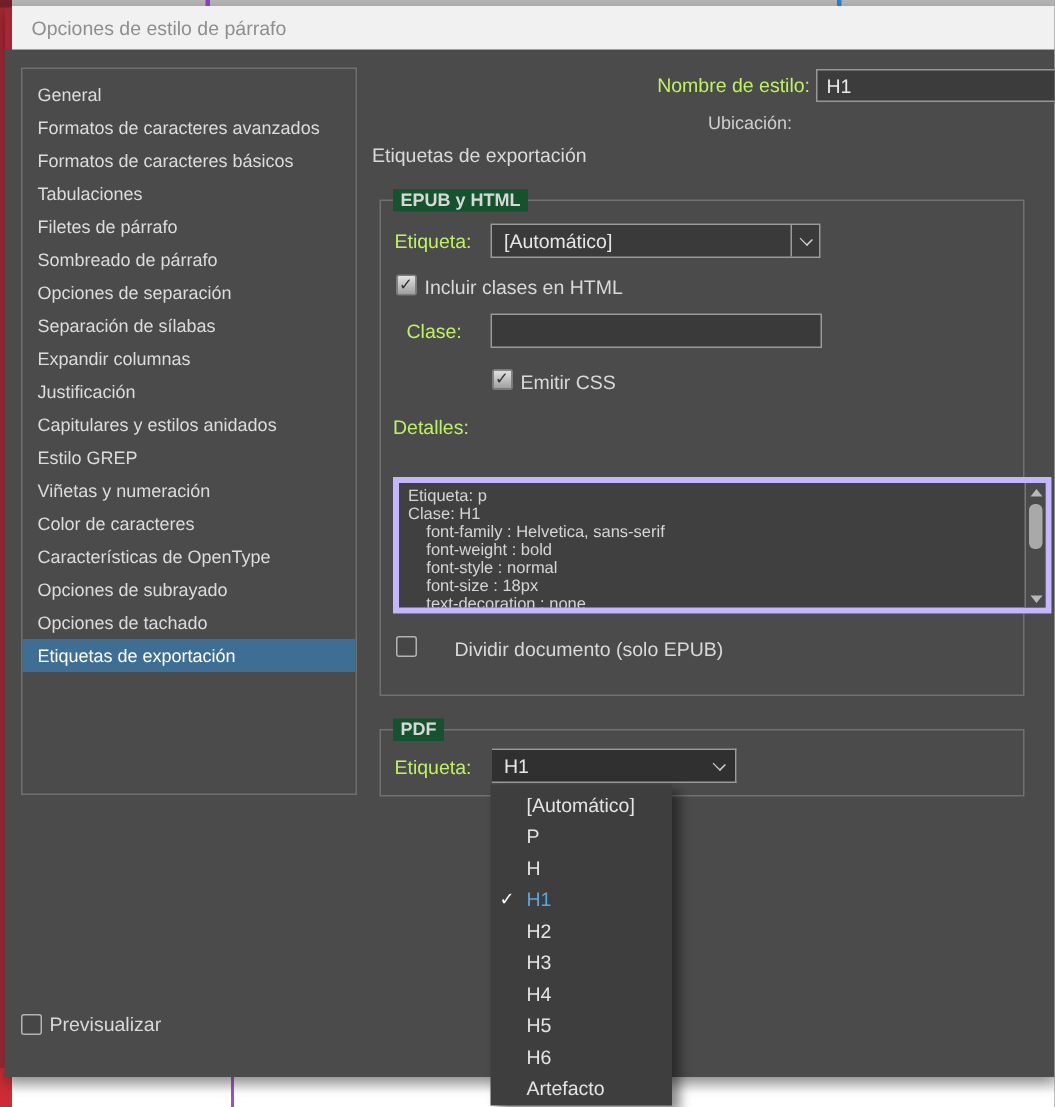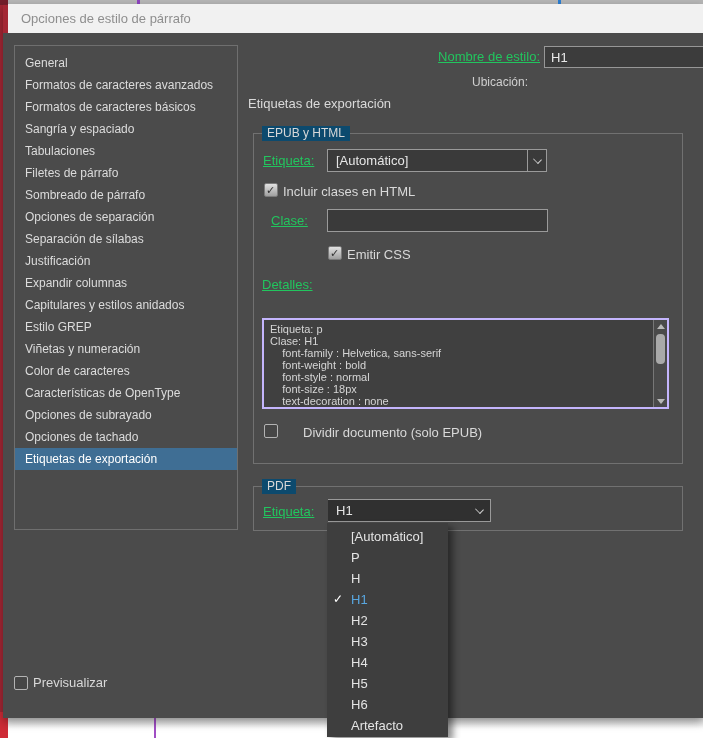--- a/index.html
+++ b/index.html
@@ -30,35 +30,35 @@
   .dialog-body { position:absolute; left:0; top:29px; width:700px; height:685px; background:#4b4b4b; }
 
   
   .sidebar { position:absolute; left:11px; top:12px; width:224px; height:485px;
     border:1px solid #6f6f6f; padding-top:6px; }
   .side-item { height:22px; line-height:22px; padding-left:10px; font-size:12px;
     color:#dcdcdc; white-space:nowrap; cursor:default; }
   .side-item.selected { background:#3f6e94; color:#ffffff; }
 
   
-  .lbl { color:#22c55e; font-size:13px; white-space:nowrap;text-decoration:underline; }
+  .lbl { color:#bef264; font-size:13px; white-space:nowrap; }
   .style-name-label { position:absolute; left:370px; top:16px; width:167px; text-align:right; }
   .style-name-input { position:absolute; left:541px; top:13px; width:161px; height:22px;
     background:#3c3c3c; border:1px solid #979797; color:#e9e9e9; font-size:13px;
     padding:0 6px; font-family:"Liberation Sans", sans-serif; outline:none; }
   .location-label { position:absolute; left:370px; top:42px; width:155px; text-align:right;
     font-size:12px; color:#cfcfcf; }
   .section-title { position:absolute; left:245px; top:63px; font-size:13px; color:#dadada; }
 
   
   .groupbox { position:absolute; border:1px solid #717171; }
   .groupbox-epub { left:250px; top:100px; width:430px; height:331px; }
   .groupbox-pdf { left:250px; top:453px; width:430px; height:45px;text-align:center; }
-  .legend { position:absolute; top:-8px; left:8px; background:#0c4a6e; padding:0 5px;
-    font-size:12px; color:#d8d8d8; line-height:15px; }
+  .legend { position:absolute; top:-8px; left:8px; background:#14532d; padding:0 5px;
+    font-size:12px; color:#d8d8d8; line-height:15px;font-weight:bold; }
 
   
   .dropdown { position:absolute; background:#3a3a3a; border:1px solid #9a9a9a;
     color:#e6e6e6; font-size:13px; cursor:default; }
   .dd-text { position:absolute; left:8px; top:0; line-height:21px; }
   .dd-arrow-cell { position:absolute; right:0; top:0; width:19px; height:100%;
     border-left:1px solid #9a9a9a; }
   .chev { position:absolute; left:6px; top:6px; width:7px; height:7px;
     border-right:1px solid #cfcfcf; border-bottom:1px solid #cfcfcf;
     transform:rotate(45deg) scale(1,0.8); }
@@ -74,22 +74,22 @@
   .checkbox { position:absolute; width:14px; height:14px; border-radius:2px; cursor:default; }
   .checkbox.checked { background:linear-gradient(#e2e2e2,#9f9f9f); border:1px solid #7c7c7c; }
   .checkbox.checked .check-glyph { position:absolute; left:1px; top:-1px; font-size:11px;
     color:#333333; line-height:14px; }
   .checkbox.unchecked { background:#464646; border:1px solid #b3b3b3; }
 
   .cb-label { position:absolute; font-size:13px; color:#d9d9d9; white-space:nowrap; }
 
   
   .details-label { position:absolute; left:8px; top:143px; }
-  .details-box { position:absolute; left:8px; top:184px; width:407px; height:91px;
-    background:#404040; border:2px solid #c4b5fd; overflow:hidden; }
+  .details-box { position:absolute; left:8px; top:184px; width:439px; height:91px;
+    background:#404040; border:4px solid #c4b5fd; overflow:hidden; }
   .details-lines { padding:3px 18px 0 6px; font-size:11px; line-height:12px;
     color:#d5d5d5; white-space:pre; }
   .scrollbar { position:absolute; right:0; top:0; width:14px; height:100%;
     background:#4a4a4a; border-left:1px solid #777777; }
   .scroll-btn { position:absolute; left:0; width:13px; height:12px; }
   .scroll-btn.up { top:0; } .scroll-btn.down { bottom:0; }
   .tri-up { position:absolute; left:3px; top:4px; width:0; height:0;
     border-left:4px solid transparent; border-right:4px solid transparent;
     border-bottom:5px solid #b8b8b8; }
   .tri-down { position:absolute; left:3px; top:4px; width:0; height:0;
@@ -128,28 +128,27 @@
   <div class="titlebar">
     <span>Opciones de estilo de párrafo</span>
   </div>
 
   <div class="dialog-body">
 
     <div class="sidebar">
       <div class="side-item">General</div>
       <div class="side-item">Formatos de caracteres avanzados</div>
       <div class="side-item">Formatos de caracteres básicos</div>
-      <div class="side-item">Sangría y espaciado</div>
       <div class="side-item">Tabulaciones</div>
       <div class="side-item">Filetes de párrafo</div>
       <div class="side-item">Sombreado de párrafo</div>
       <div class="side-item">Opciones de separación</div>
       <div class="side-item">Separación de sílabas</div>
+      <div class="side-item">Expandir columnas</div>
       <div class="side-item">Justificación</div>
-      <div class="side-item">Expandir columnas</div>
       <div class="side-item">Capitulares y estilos anidados</div>
       <div class="side-item">Estilo GREP</div>
       <div class="side-item">Viñetas y numeración</div>
       <div class="side-item">Color de caracteres</div>
       <div class="side-item">Características de OpenType</div>
       <div class="side-item">Opciones de subrayado</div>
       <div class="side-item">Opciones de tachado</div>
       <div class="side-item selected">Etiquetas de exportación</div>
     </div>
 

